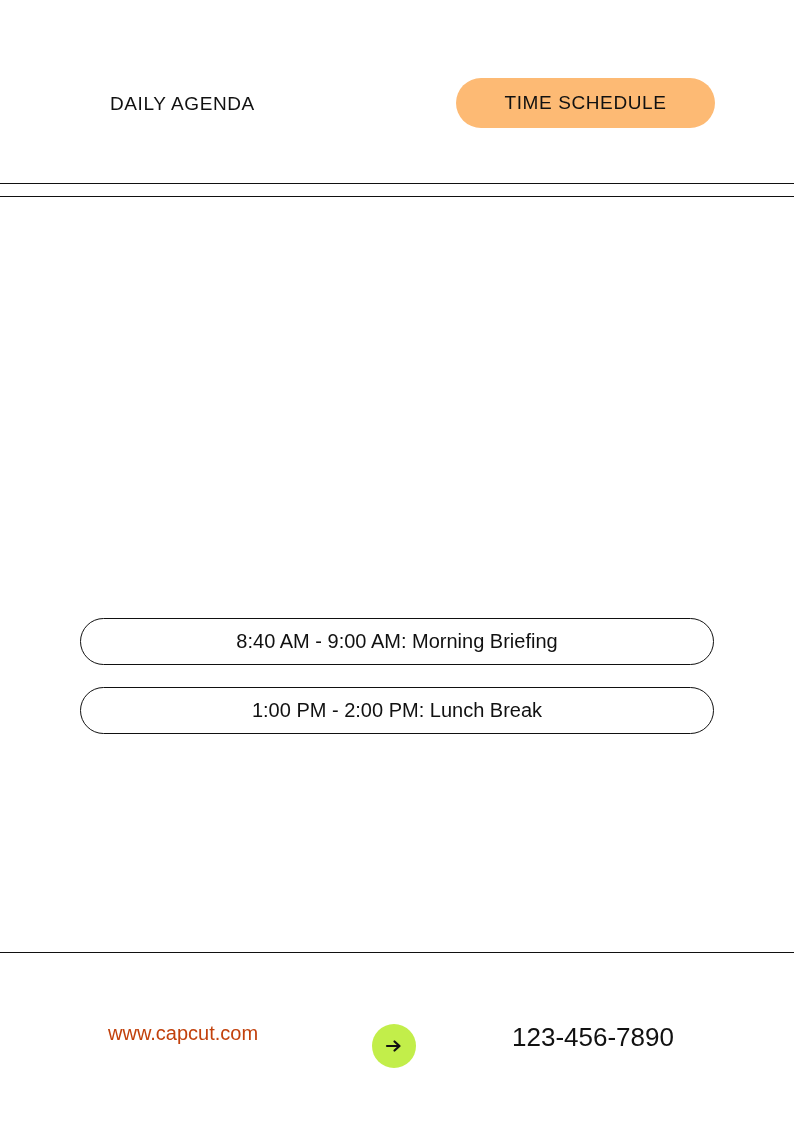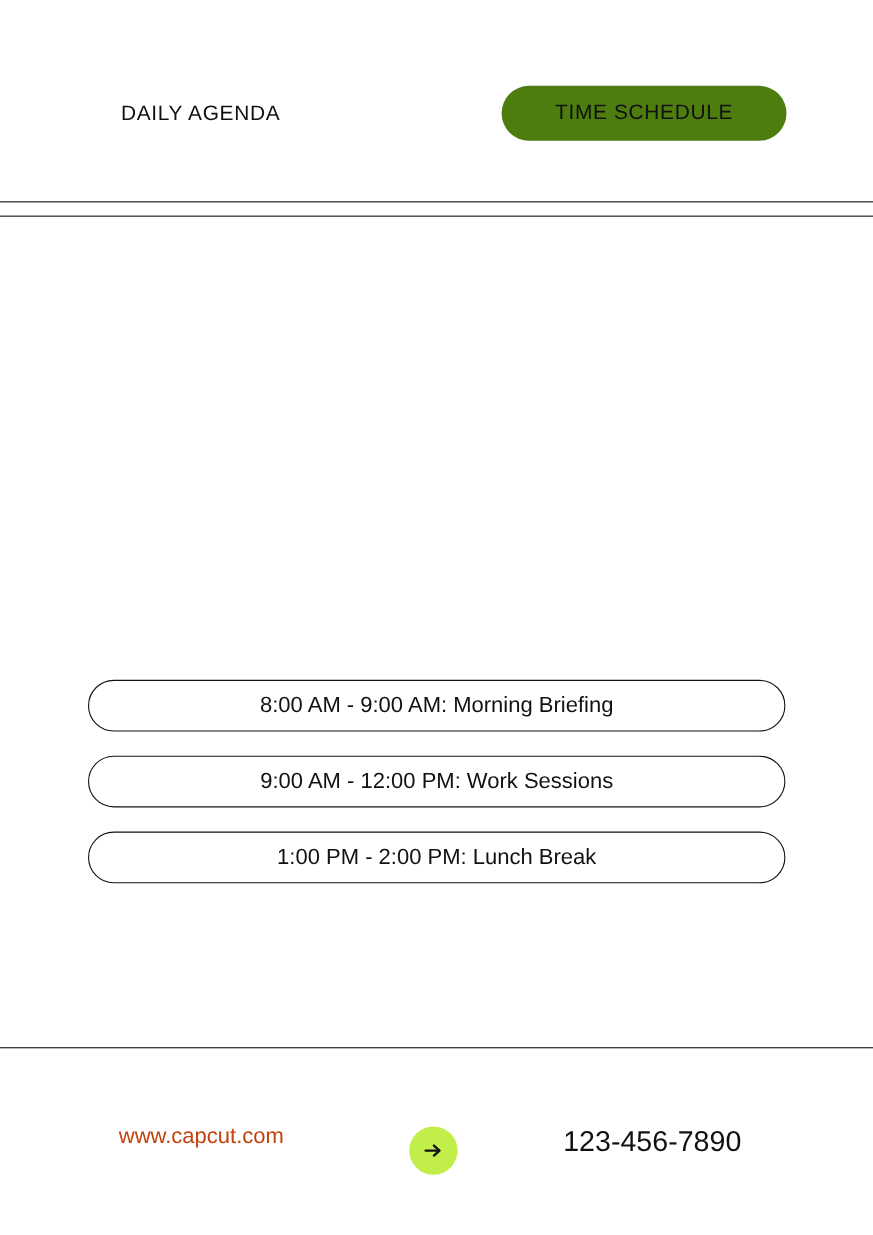--- a/index.html
+++ b/index.html
@@ -43,21 +43,21 @@
     color: #111111;
     white-space: nowrap;
   }
   .header-pill {
     position: absolute;
     left: 456px;
     top: 0;
     width: 259px;
     height: 50px;
     border-radius: 25px;
-    background: #4d7c0f;
+    background: #fdba74;
     display: flex;
     align-items: center;
     justify-content: center;
     font-size: 19px;
     letter-spacing: 0.6px;
     color: #111111;
     box-sizing: border-box;
   }
 
   
@@ -166,22 +166,21 @@
   <div class="header">
     <div class="header-label">DAILY AGENDA</div>
     <div class="header-pill">TIME SCHEDULE</div>
   </div>
 
   <div class="rule rule-top-1"></div>
   <div class="rule rule-top-2"></div>
 
 
   <div class="agenda-list">
-    <div class="agenda-item">8:00 AM - 9:00 AM: Morning Briefing</div>
-    <div class="agenda-item">9:00 AM - 12:00 PM: Work Sessions</div>
+    <div class="agenda-item">8:40 AM - 9:00 AM: Morning Briefing</div>
     <div class="agenda-item">1:00 PM - 2:00 PM: Lunch Break</div>
   </div>
 
   <div class="rule rule-bottom"></div>
 
   <div class="footer">
     <div class="footer-web">www.capcut.com</div>
     <div class="footer-circle">
       <svg width="22" height="22" viewBox="0 0 22 22" aria-hidden="true">
         <path d="M4 11 H16" stroke="#111111" stroke-width="2.2" stroke-linecap="round" fill="none"></path>

